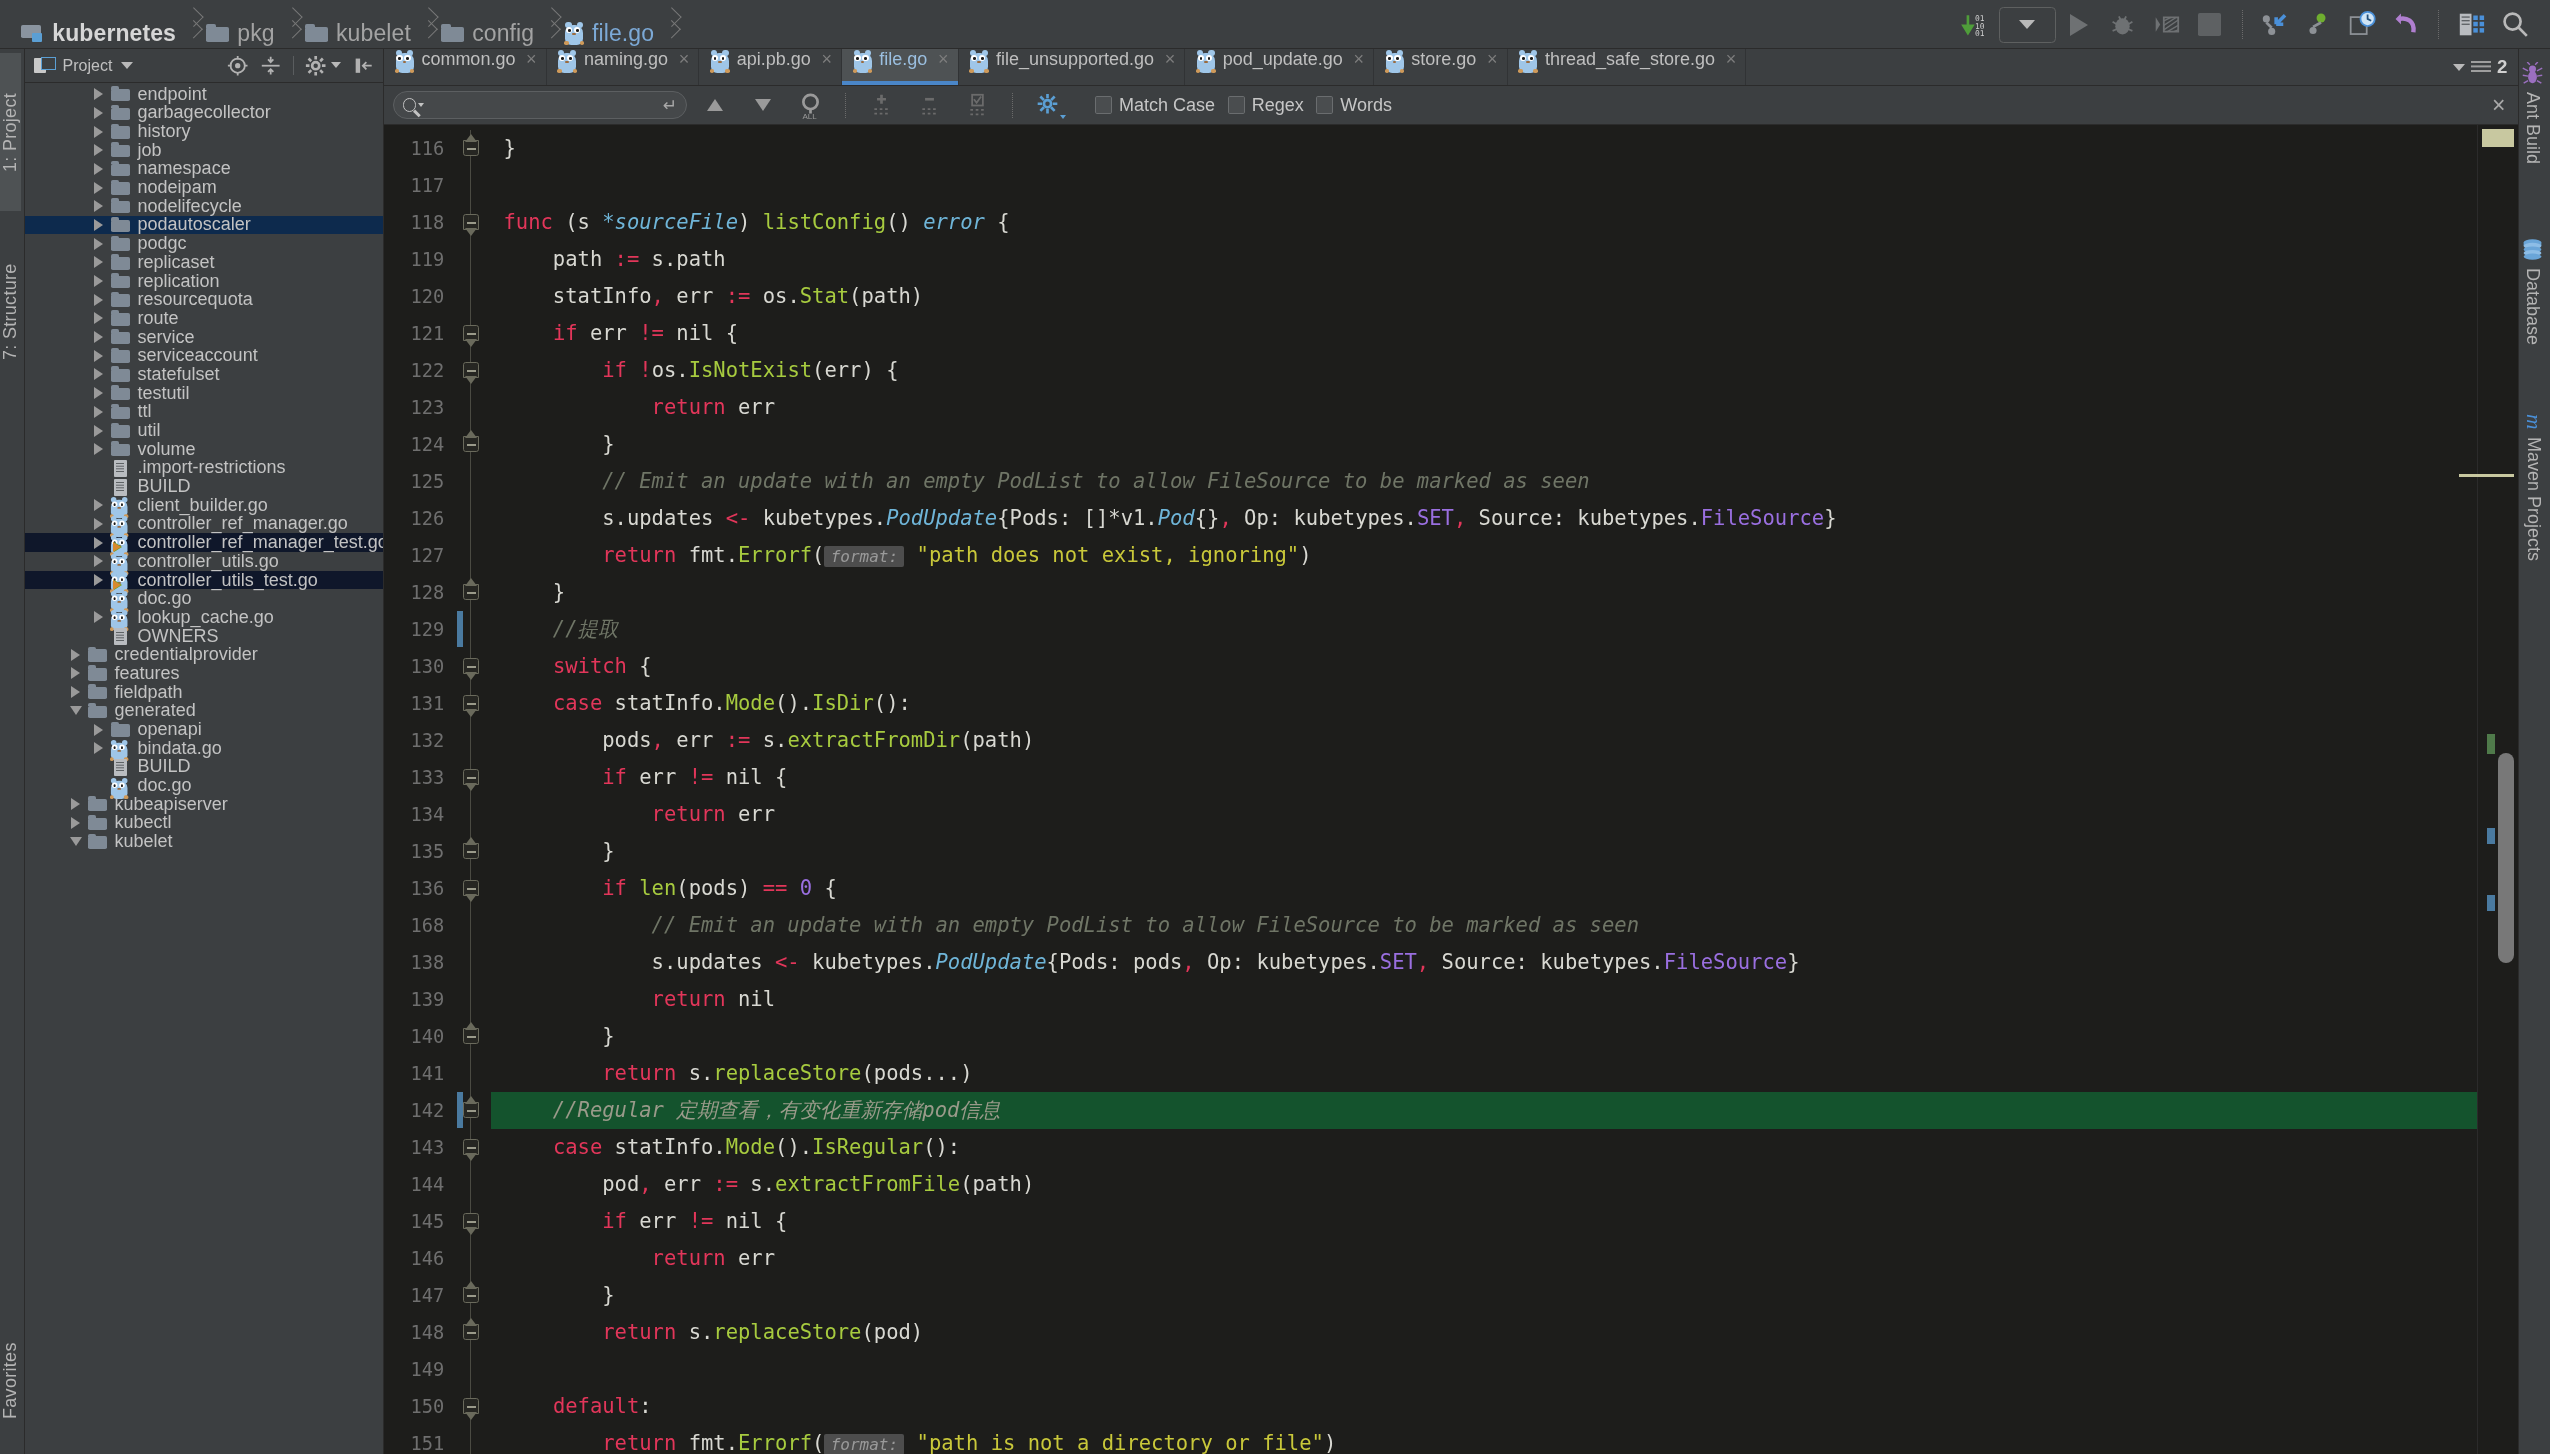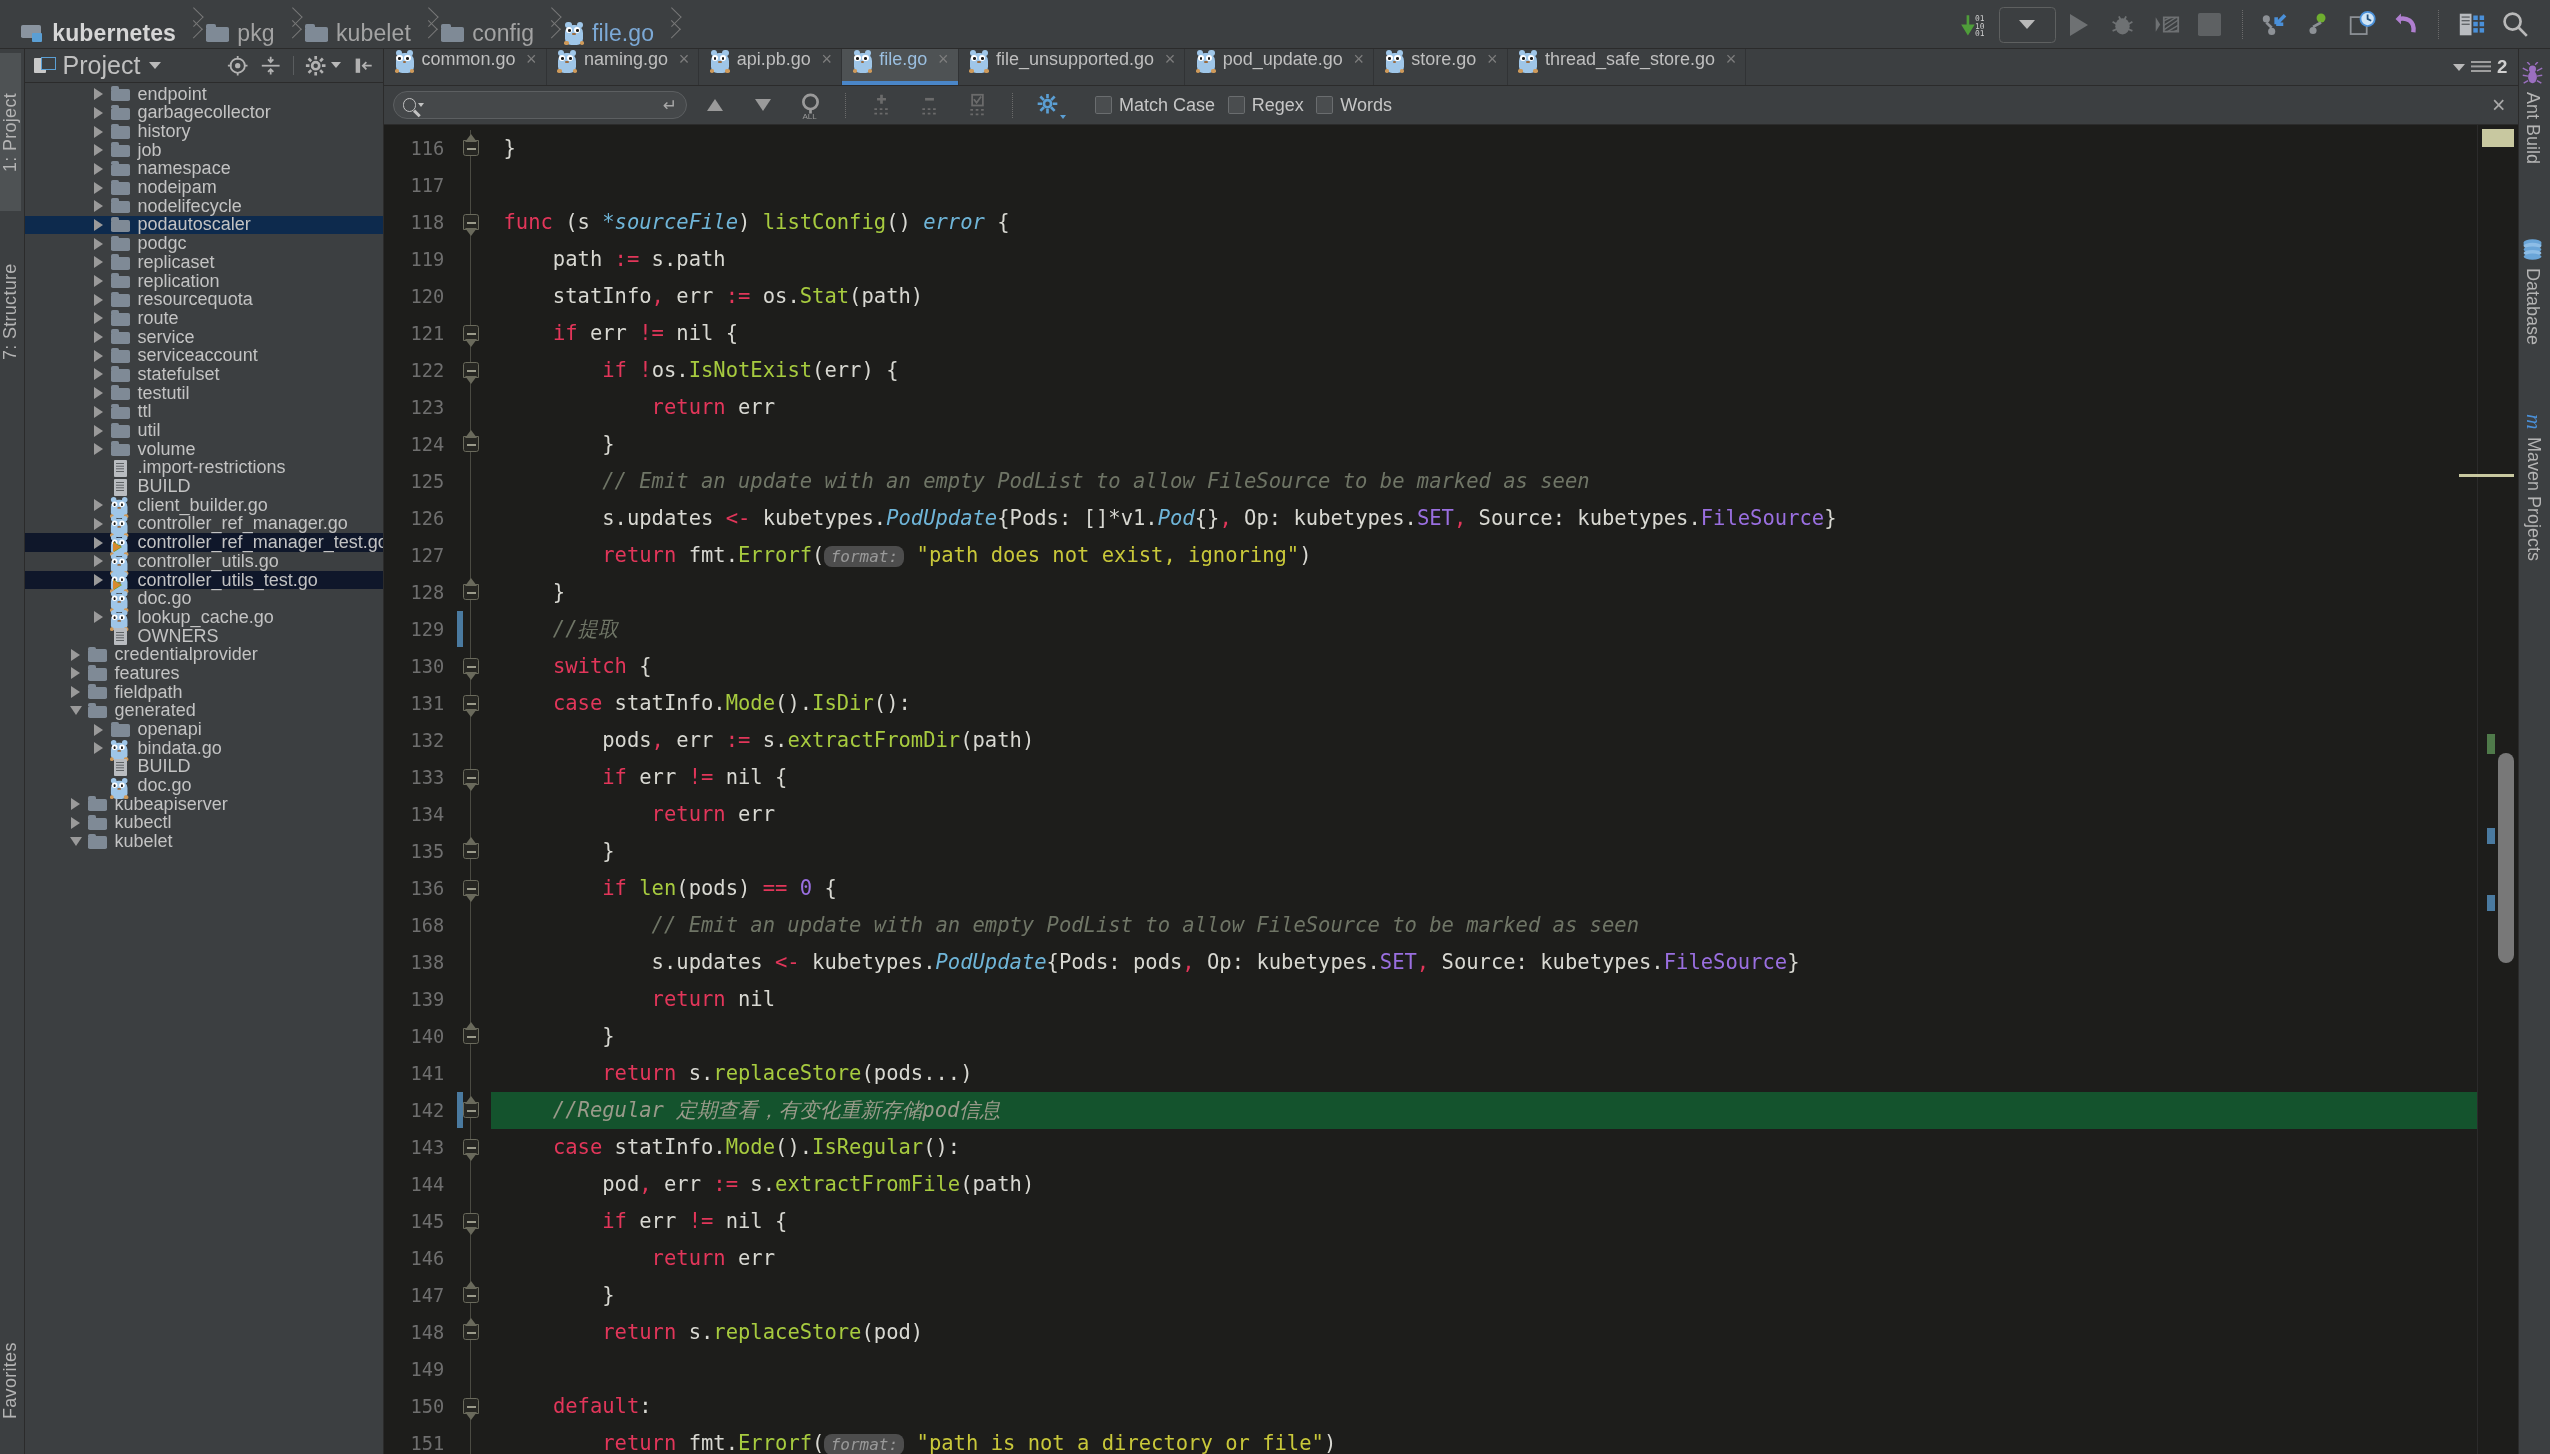--- a/index.html
+++ b/index.html
@@ -70,21 +70,21 @@
   #rightstrip { width:32px; background:#3c3f41; position:relative; flex:none;
     border-left:0.9px solid #2b2b2b; }
   .rtab { position:absolute; left:1.8px; writing-mode:vertical-rl;
     font-size:18px; color:#b4b4b4; white-space:nowrap; display:flex; align-items:center; gap:7.1px; }
 
   
   #projpanel { width:359px; background:#3c3f41; flex:none; display:flex; flex-direction:column;
     border-right:0.9px solid #2b2b2b; }
   #projhead { height:34px; display:flex; align-items:center; padding:0 5.3px 0 9px;
     background:#3c3f41; border-bottom:0.9px solid #2b2b2b; }
-  #projhead .ptitle { font-size:25px; color:#c0c0c0; margin-left:9px;text-align:right; }
+  #projhead .ptitle { font-size:16px; color:#c0c0c0; margin-left:9px;text-align:right; }
   .hdr-icon { width:19.6px; height:18px; position:relative; }
   .hdr-icon::before { content:""; position:absolute; left:0; top:1.8px; width:11.6px; height:15px;
     background:#c9c9c9; border-radius:0.9px; }
   .hdr-icon::after { content:""; position:absolute; left:7.1px; top:0; width:12.5px; height:11.6px;
     border:1.8px solid #5b9fd4; background:#3c3f41; }
   #tree { flex:1; overflow:hidden; background:#3c3f41; position:relative; padding-top:1.8px; }
   .trow { height:18.7px; display:flex; align-items:center; font-size:18px; color:#c3c3c3;
     white-space:nowrap; padding-right:3.6px; }
   .trow.sel { background:#0d2a4d; }
   .trow.greenrow { background:#0f172a; }
@@ -174,21 +174,21 @@
   .kw   { color:#e2365a; }
   .fn   { color:#a7cb3f; }
   .typ  { color:#6fb5d8; font-style:italic; }
   .cmt  { color:#6f7566; font-style:italic; }
   .str  { color:#c9c83a; }
   .num  { color:#9a6fe0; }
   .cst  { color:#9a6fe0; }
   .pn   { color:#d8d8d2; }
   .op   { color:#e2365a; }
   .hint { background:#4d4d4d; color:#9a9a9a; font-size:16px; padding:0.9px 6.2px;
-    border-radius:8px; font-style:italic; }
+    border-radius:2px; font-style:italic; }
 
   
   #mark { width:41px; flex:none; background:#1d1d1b; position:relative; border-left:0.9px solid #2b2b2b; }
   .mk { position:absolute; right:23px; width:8px; }
   #sbar { position:absolute; right:4.4px; width:16px; background:#787878; border-radius:8px; }
   .mkwide { position:absolute; right:3.6px; height:2.7px; background:#c8c8a0; }
   .mkbox { position:absolute; right:3.6px; width:32px; height:18px; background:#c8c8a0; }
 </style>
 </head>
 <body>

